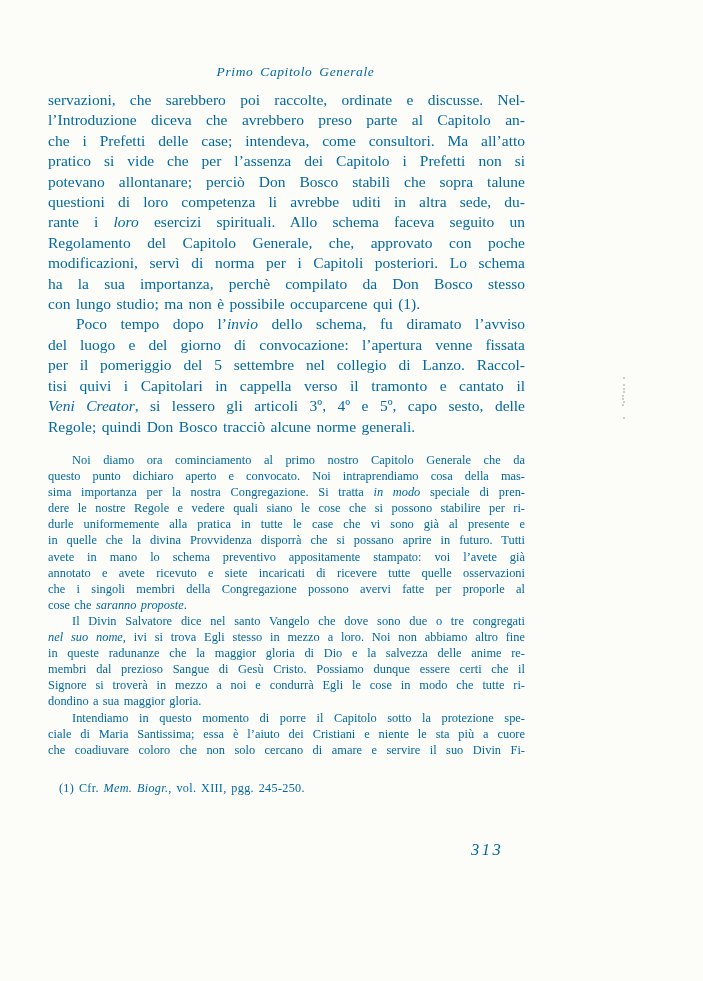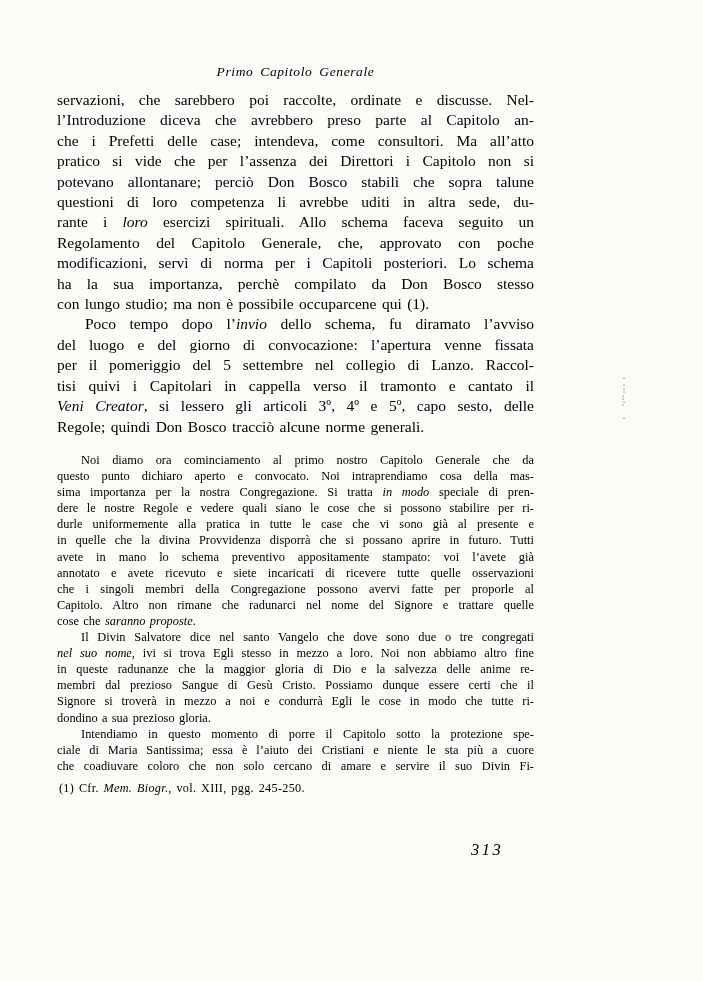--- a/index.html
+++ b/index.html
@@ -1,33 +1,33 @@
 <!DOCTYPE html>
 <html><head>
 <meta charset="utf-8">
 <style>
   html,body{margin:0;padding:0;background:#e8e8e6;}
   .page{
     position:relative;
     width:703px;height:981px;
     background:#fcfcf9;
     font-family:"Liberation Serif", serif;
-    color:#000000;
+    color:#0369a1;
     overflow:hidden;
     margin:0 auto;
   }
   .running-header{
     position:absolute;left:57px;top:64px;width:477px;
     text-align:center;
     font-style:italic;
     font-size:13.5px;
     letter-spacing:0.6px;
     word-spacing:3px;
   }
-  .textcol{position:absolute;left:57px;width:477px;}
+  .textcol{position:absolute;left:48px;width:477px;}
   .main-text{top:90px;font-size:15.5px;}
   .main-text .line{line-height:20.4px;}
   .main-text .line.indent{text-indent:28px;}
   .quote-block{top:452px;font-size:12.4px;}
   .quote-block .line{line-height:16.1px;}
   .quote-block .line.indent{text-indent:24px;}
   .line{
     text-align:justify;
     text-align-last:justify;
     word-spacing:0.10em;
@@ -60,21 +60,21 @@
 </head>
 <body>
 
 <div class="page">
   <div class="running-header">Primo Capitolo Generale</div>
 
   <div class="textcol main-text">
       <div class="line"><span>servazioni, che sarebbero poi raccolte, ordinate e discusse. Nel-</span></div>
       <div class="line"><span>l’Introduzione diceva che avrebbero preso parte al Capitolo an-</span></div>
       <div class="line"><span>che i Prefetti delle case; intendeva, come consultori. Ma all’atto</span></div>
-      <div class="line"><span>pratico si vide che per l’assenza dei Direttori i Capitolo non si</span></div>
+      <div class="line"><span>pratico si vide che per l’assenza dei Capitolo i Prefetti non si</span></div>
       <div class="line"><span>potevano allontanare; perciò Don Bosco stabilì che sopra talune</span></div>
       <div class="line"><span>questioni di loro competenza li avrebbe uditi in altra sede, du-</span></div>
       <div class="line"><span>rante i </span><span class="it">loro</span><span> esercizi spirituali. Allo schema faceva seguito un</span></div>
       <div class="line"><span>Regolamento del Capitolo Generale, che, approvato con poche</span></div>
       <div class="line"><span>modificazioni, servì di norma per i Capitoli posteriori. Lo schema</span></div>
       <div class="line"><span>ha la sua importanza, perchè compilato da Don Bosco stesso</span></div>
       <div class="line last"><span>con lungo studio; ma non è possibile occuparcene qui (1).</span></div>
       <div class="line indent"><span>Poco tempo dopo l’</span><span class="it">invio</span><span> dello schema, fu diramato l’avviso</span></div>
       <div class="line"><span>del luogo e del giorno di convocazione: l’apertura venne fissata</span></div>
       <div class="line"><span>per il pomeriggio del 5 settembre nel collegio di Lanzo. Raccol-</span></div>
@@ -86,28 +86,27 @@
   <div class="textcol quote-block">
       <div class="line indent"><span>Noi diamo ora cominciamento al primo nostro Capitolo Generale che da</span></div>
       <div class="line"><span>questo punto dichiaro aperto e convocato. Noi intraprendiamo cosa della mas-</span></div>
       <div class="line"><span>sima importanza per la nostra Congregazione. Si tratta </span><span class="it">in modo</span><span> speciale di pren-</span></div>
       <div class="line"><span>dere le nostre Regole e vedere quali siano le cose che si possono stabilire per ri-</span></div>
       <div class="line"><span>durle uniformemente alla pratica in tutte le case che vi sono già al presente e</span></div>
       <div class="line"><span>in quelle che la divina Provvidenza disporrà che si possano aprire in futuro. Tutti</span></div>
       <div class="line"><span>avete in mano lo schema preventivo appositamente stampato: voi l’avete già</span></div>
       <div class="line"><span>annotato e avete ricevuto e siete incaricati di ricevere tutte quelle osservazioni</span></div>
       <div class="line"><span>che i singoli membri della Congregazione possono avervi fatte per proporle al</span></div>
-      <div class="line"><span>Capitolo. Altro non rimane che radunarci nel nome del Signore e trattare quelle</span></div>
       <div class="line last"><span>cose che </span><span class="it">saranno proposte</span><span>.</span></div>
       <div class="line indent"><span>Il Divin Salvatore dice nel santo Vangelo che dove sono due o tre congregati</span></div>
       <div class="line"><span class="it">nel suo nome</span><span>, ivi si trova Egli stesso in mezzo a loro. Noi non abbiamo altro fine</span></div>
       <div class="line"><span>in queste radunanze che la maggior gloria di Dio e la salvezza delle anime re-</span></div>
       <div class="line"><span>membri dal prezioso Sangue di Gesù Cristo. Possiamo dunque essere certi che il</span></div>
       <div class="line"><span>Signore si troverà in mezzo a noi e condurrà Egli le cose in modo che tutte ri-</span></div>
-      <div class="line last"><span>dondino a sua prezioso gloria.</span></div>
+      <div class="line last"><span>dondino a sua maggior gloria.</span></div>
       <div class="line indent"><span>Intendiamo in questo momento di porre il Capitolo sotto la protezione spe-</span></div>
       <div class="line"><span>ciale di Maria Santissima; essa è l’aiuto dei Cristiani e niente le sta più a cuore</span></div>
       <div class="line"><span>che coadiuvare coloro che non solo cercano di amare e servire il suo Divin Fi-</span></div>
     </div>
 
   <div class="footnote"><span>(1) Cfr. </span><span class="it">Mem. Biogr.</span><span>, vol. XIII, pgg. 245-250.</span></div>
 
   <div class="page-number">313</div>
 
   <div id="specks"></div>

